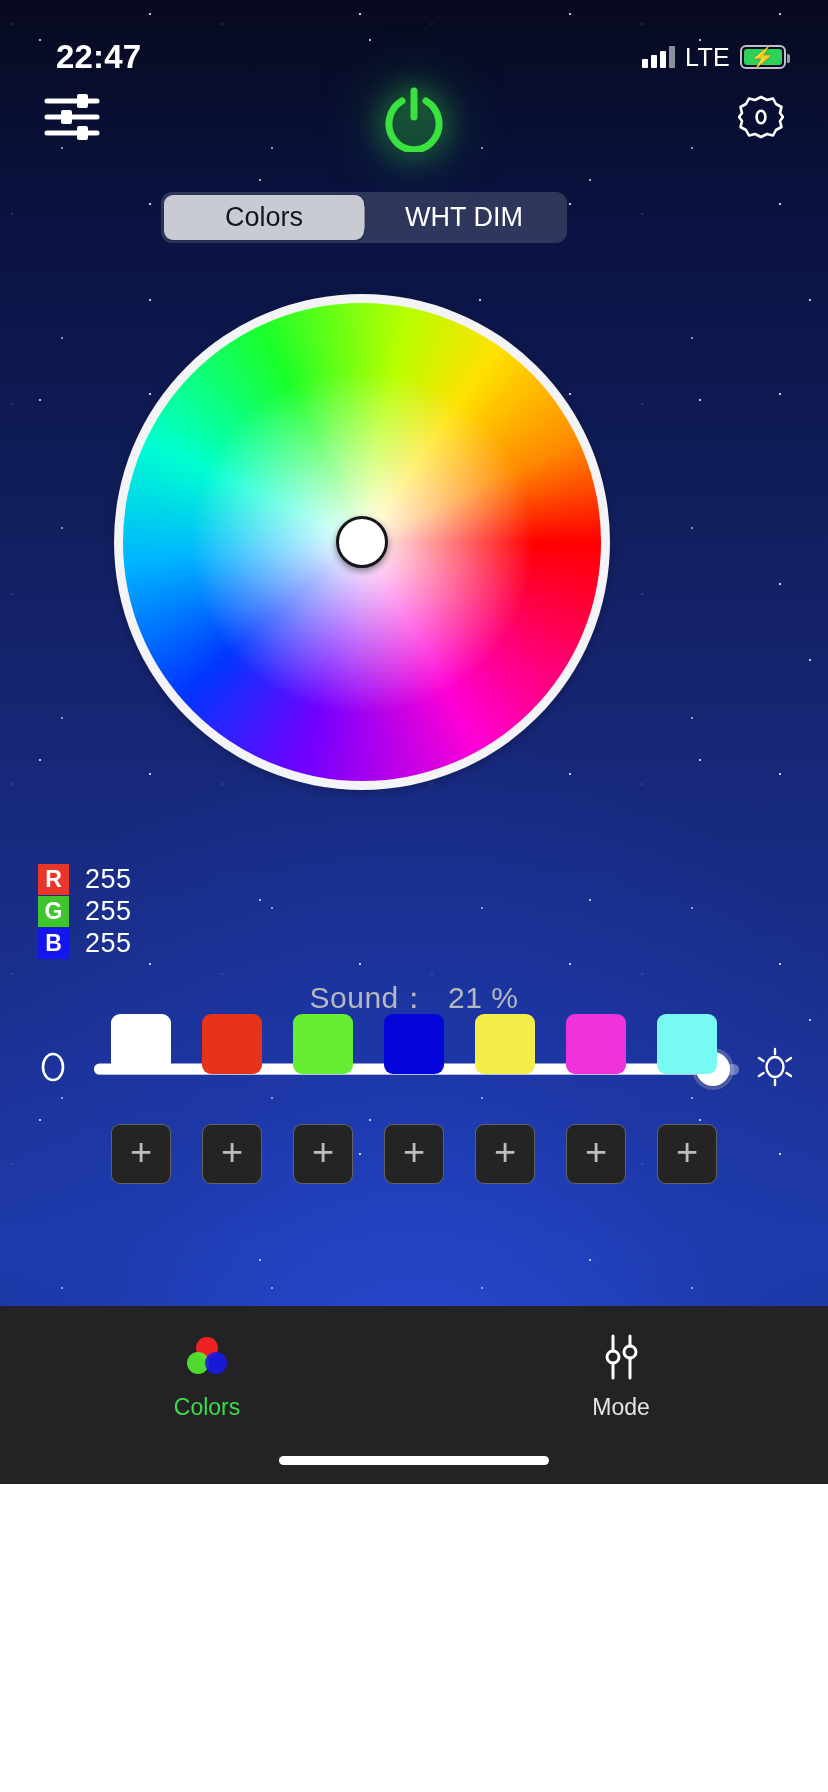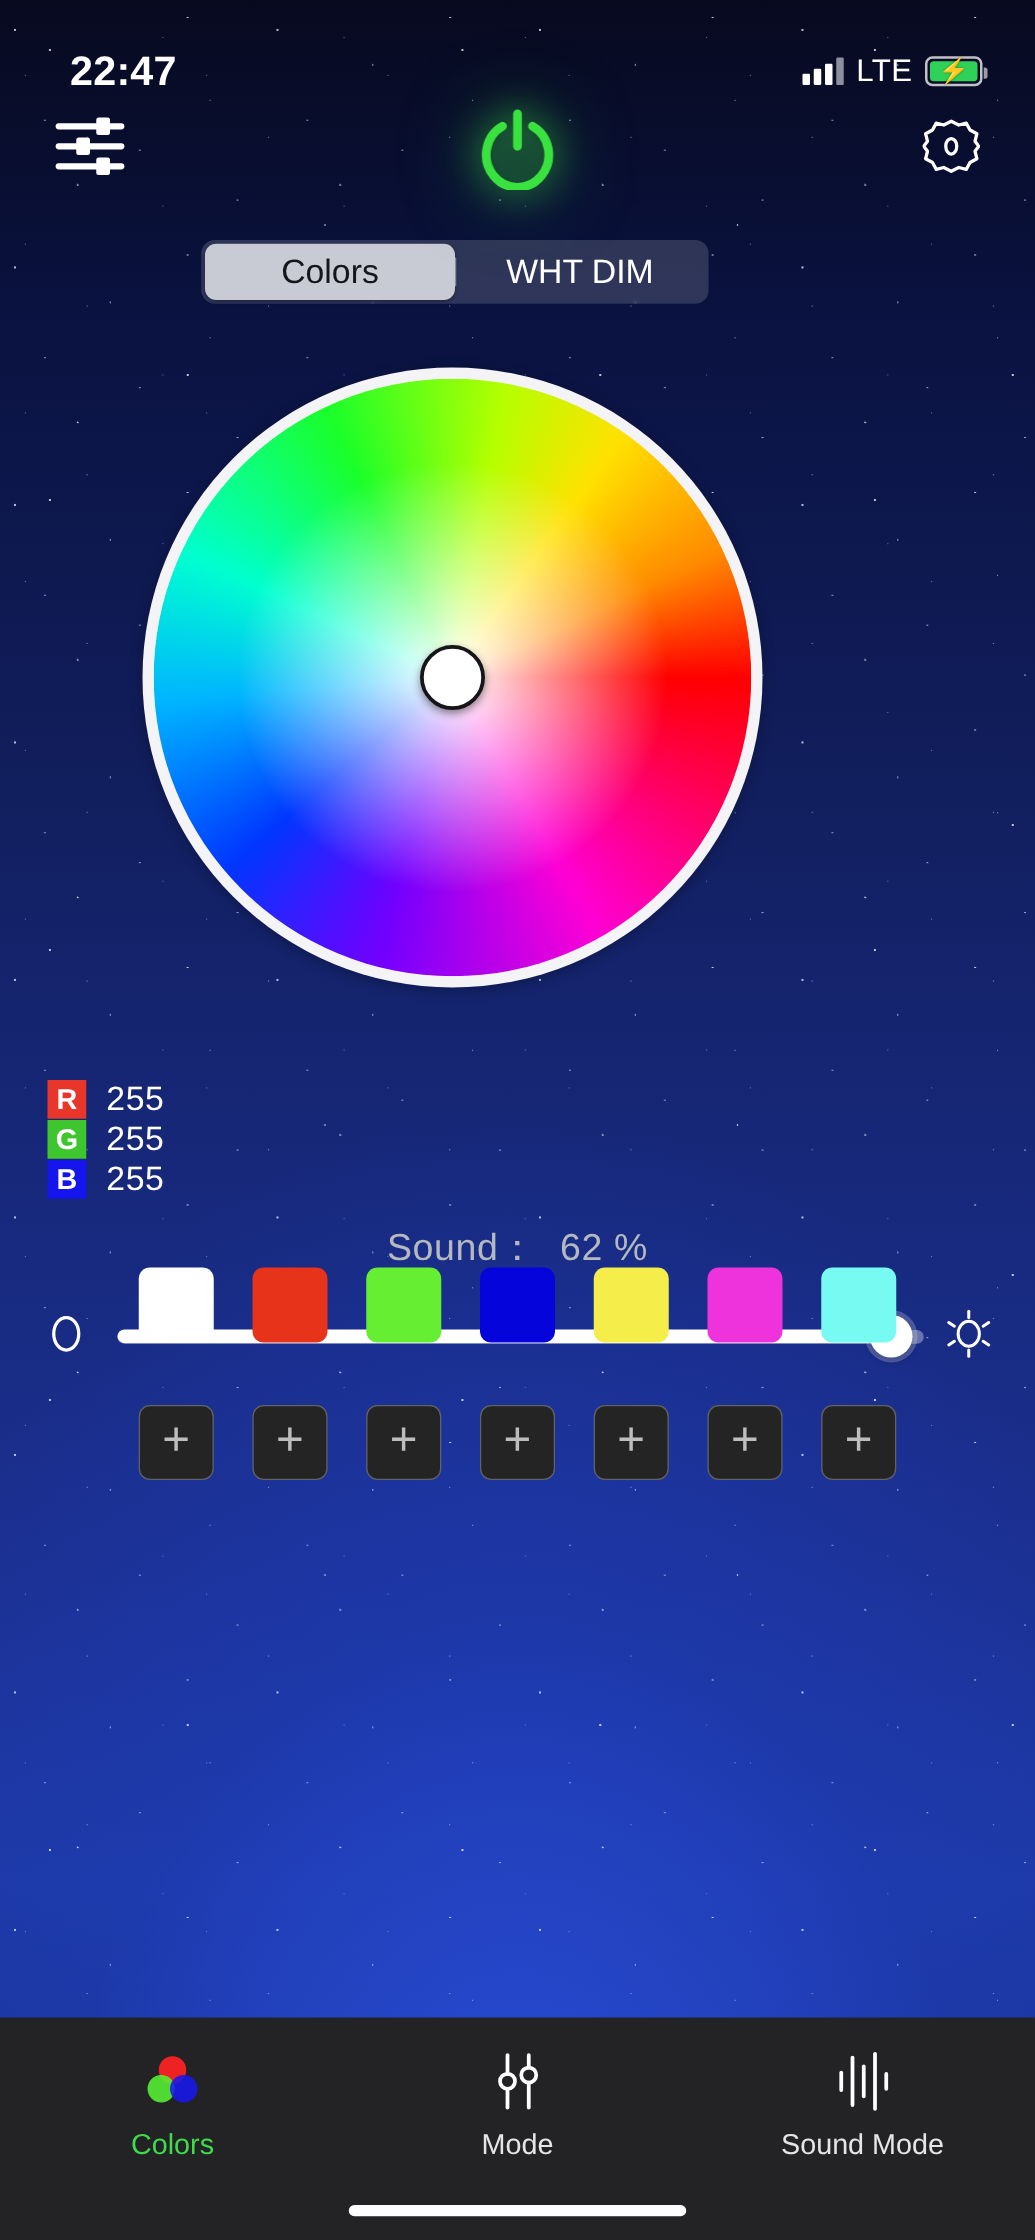--- a/index.html
+++ b/index.html
@@ -7,21 +7,21 @@
   html, body {
     width: 828px;
     height: 1792px;
     overflow: hidden;
     font-family: "Liberation Sans", sans-serif;
   }
 
   #screen {
     position: relative;
     width: 828px;
-    height: 1792px;
+    height: 1484px;
     background:
       radial-gradient(ellipse 70% 45% at 50% 102%, #2a4fd8 0%, rgba(42,79,216,0) 65%),
       radial-gradient(ellipse 90% 55% at 50% 88%, #1e3bb5 0%, rgba(30,59,181,0) 70%),
       linear-gradient(180deg, #070a1f 0%, #0a1240 14%, #111e5c 34%, #17287a 52%, #1b3091 70%, #1e3aa8 84%, #1a3296 100%);
       overflow: hidden;
       padding-left: 12px;
   }
 
   
   #stars, #stars2, #stars3 {
@@ -338,21 +338,21 @@
       <div class="rgb-val">255</div>
     </div>
     <div class="rgb-row">
       <div class="rgb-badge" style="background:#1515EE">B</div>
       <div class="rgb-val">255</div>
     </div>
   </div>
 
   <div id="bright-label">
     <span>Sound：</span>
-    <span style="margin-left:10px;">62 %</span>
+    <span style="margin-left:10px;">21 %</span>
   </div>
 
   <div id="bright-slider-row">
     <div>
       <svg id="dim-icon" viewBox="0 0 26 34">
         <ellipse cx="13" cy="17" rx="10" ry="13" fill="none" stroke="#ffffff" stroke-width="2.6"></ellipse>
       </svg>
     </div>
 
     <div id="slider-track-wrap">
@@ -432,33 +432,19 @@
             <circle cx="17" cy="25" r="6"></circle>
             <line x1="34" y1="4" x2="34" y2="14"></line>
             <line x1="34" y1="26" x2="34" y2="46"></line>
             <circle cx="34" cy="20" r="6"></circle>
           </g>
         </svg>
       </div>
       <div class="nav-label">Mode</div>
     </div>
 
-    <div class="nav-item">
-      <div class="nav-icon">
-        <svg viewBox="0 0 50 50" width="50" height="50">
-          <g stroke="#ffffff" stroke-width="3" stroke-linecap="round">
-            <line x1="8" y1="18" x2="8" y2="32"></line>
-            <line x1="17" y1="6" x2="17" y2="44"></line>
-            <line x1="26" y1="13" x2="26" y2="37"></line>
-            <line x1="35" y1="3" x2="35" y2="47"></line>
-            <line x1="44" y1="19" x2="44" y2="31"></line>
-          </g>
-        </svg>
-      </div>
-      <div class="nav-label">Sound Mode</div>
-    </div>
 
 
 
     <div id="home-indicator"></div>
   </div>
 
 </div>
 
 </body></html>

